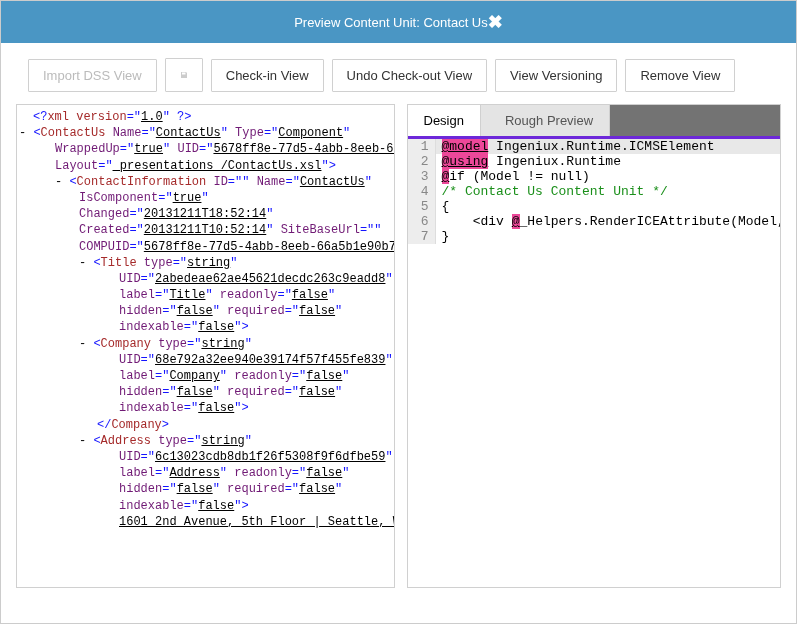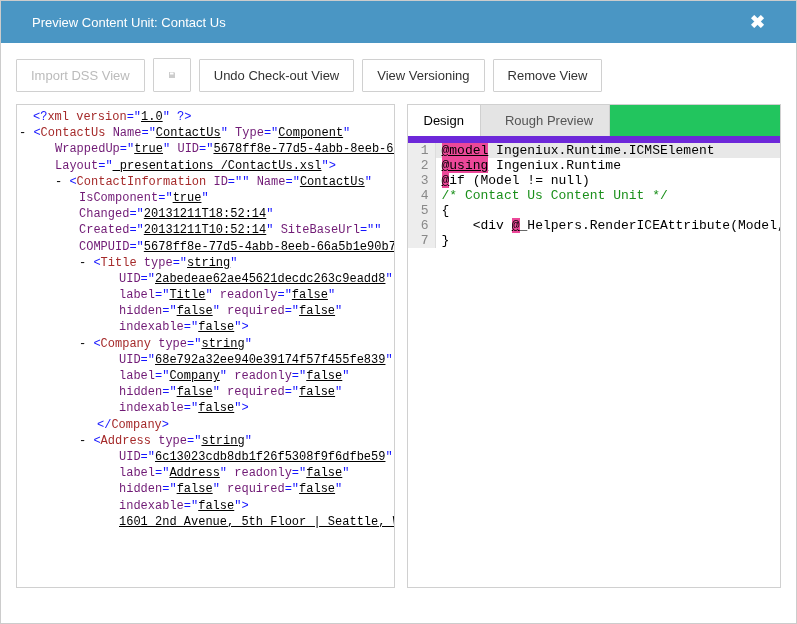--- a/index.html
+++ b/index.html
@@ -1,29 +1,29 @@
 <!DOCTYPE html>
 <html><head>
 <meta charset="utf-8">
 <style>
 * { box-sizing: border-box; margin: 0; padding: 0; }
 body { font-family: Arial, sans-serif; font-size: 13px; background: #fff; width: 797px; height: 624px; overflow: hidden; border: 1px solid #ccc; }
-.header { background: #4a96c4; color: #fff; padding: 10px 31px; display: flex; justify-content: space-between; align-items: center; }
+.header { background: #4a96c4; color: #fff; padding: 10px 31px; display: flex; justify-content: center; align-items: center; }
 .close-x { font-size: 18px; font-weight: bold; cursor: pointer; }
-.toolbar { padding: 15px 15px 12px 15px; display: flex; gap: 8px; align-items: center; }
+.toolbar { padding: 15px 15px 12px 15px; display: flex; gap: 8px; align-items: center; margin-left: 12px; }
 .btn { border: 1px solid #d0d0d0; background: #fff; padding: 8px 14px; font-size: 13px; color: #333; cursor: pointer; border-radius: 1px; }
 .btn.disabled { color: #bbb; cursor: not-allowed; }
 .btn-icon { width: 38px; height: 34px; display: flex; align-items: center; justify-content: center; }
 .content { display: flex; gap: 12px; padding: 0 15px 15px 15px; height: 499px; }
 .panel { border: 1px solid #d0d0d0; flex: 1; position: relative; overflow: hidden; display: flex; flex-direction: column; }
 .xml-panel { overflow: auto; font-family: "Courier New", monospace; font-size: 12px; line-height: 1.35; padding: 4px 2px; }
 .xml-panel::-webkit-scrollbar { width: 15px; height: 15px; }
 .xml-panel::-webkit-scrollbar-track { background: #f0f0f0; }
 .xml-panel::-webkit-scrollbar-thumb { background: #c8c8c8; }
-.tabs { display: flex; border-bottom: 7px solid #6d28d9; background: #22c55e; }
+.tabs { display: flex; border-bottom: 3px solid #6d28d9; background: #737373; }
 .tab { padding: 8px 16px; border-right: 1px solid #d0d0d0; cursor: pointer; font-size: 13px; background: #fff; }
 .tab.inactive { background: #e4e4e4; color: #555; padding-left: 24px; }
 .code-area { flex: 1; font-family: "Courier New", monospace; font-size: 13px; overflow: auto; position: relative; }
 .code-area::-webkit-scrollbar { width: 15px; height: 15px; }
 .code-area::-webkit-scrollbar-track { background: #f0f0f0; }
 .code-area::-webkit-scrollbar-thumb { background: #c8c8c8; }
 .code-line { display: flex; white-space: pre; }
 .gutter { width: 28px; text-align: right; padding-right: 6px; color: #888; background: #ededed; border-right: 1px solid #ddd; flex-shrink: 0; user-select: none; }
 .linecontent { padding-left: 6px; flex: 1; }
 .linecontent.hl { background: #e8e8e8; }
@@ -49,20 +49,21 @@
   <span class="close-x">✖</span>
 </div>
 
 <div class="toolbar">
   <button class="btn disabled">Import DSS View</button>
   <button class="btn btn-icon disabled">
     <svg width="16" height="16" viewBox="0 0 16 16">
         <path fill="#ccc" d="M2 2h10l2 2v10H2V2zm2 1v4h7V3H4zm1 6h6v4H5V9z"></path>
       </svg>
   </button>
+  <button class="btn">Check-in View</button>
   <button class="btn">Undo Check-out View</button>
   <button class="btn">View Versioning</button>
   <button class="btn">Remove View</button>
 </div>
 
 <div class="content">
   <div class="panel xml-panel">
     <div class="xml-line ind1"><span class="blue">&lt;?</span><span class="brown">xml version</span><span class="blue">="</span><span class="black">1.0</span><span class="blue">" ?&gt;</span></div>
     <div class="xml-line"><span class="dash">- </span><span class="blue">&lt;</span><span class="brown">ContactUs </span><span class="red">Name</span><span class="blue">="</span><span class="black">ContactUs</span><span class="blue">"</span><span> </span><span class="red">Type</span><span class="blue">="</span><span class="black">Component</span><span class="blue">"</span></div>
     <div class="xml-line ind2"><span class="red">WrappedUp</span><span class="blue">="</span><span class="black">true</span><span class="blue">"</span><span> </span><span class="red">UID</span><span class="blue">="</span><span class="black">5678ff8e-77d5-4abb-8eeb-66a5b1e90b77</span></div>

